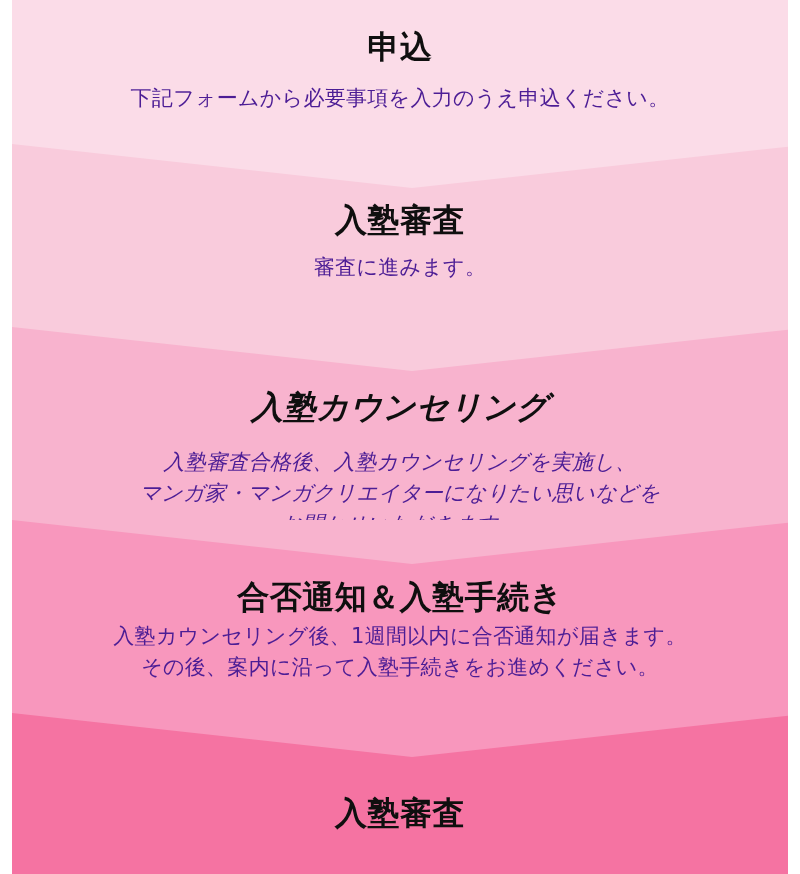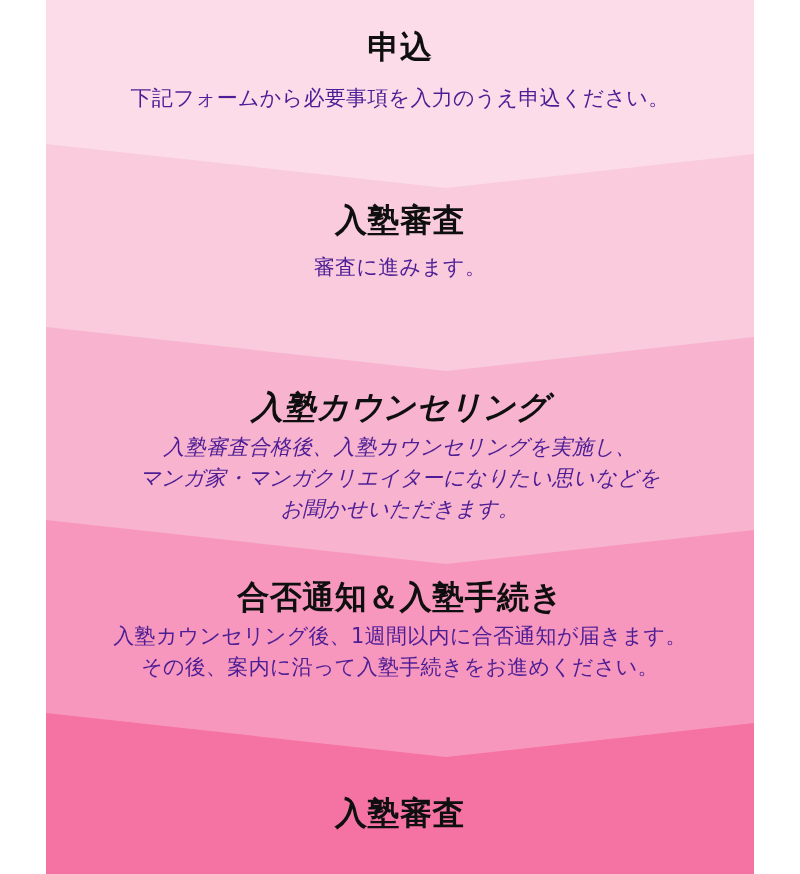--- a/index.html
+++ b/index.html
@@ -3,21 +3,21 @@
 <meta charset="utf-8">
 <style>
   html, body {
     margin: 0;
     padding: 0;
     background: #ffffff;
     font-family: "DejaVu Sans", "Liberation Sans", sans-serif;
   }
   .flow {
     position: relative;
-    width: 708px;
+    width: 776px;
     height: 874px;
     margin: 0 auto;
     overflow: hidden;
   }
   .step {
     position: relative;
     box-sizing: border-box;
     width: 100%;
     display: flex;
     flex-direction: column;
@@ -52,21 +52,21 @@
   .step-desc {
     margin: 14px 0 0 0;
     font-size: 21px;
     line-height: 31px;
     font-weight: 500;
     color: #4c1d95;
     letter-spacing: 0.3px;
   }
   .step-1 .step-desc { margin-top: 16px; }
   .step-2 .step-desc { margin-top: 12px; }
-  .step-3 .step-desc { margin-top: 5px; }
+  .step-3 .step-desc { margin-top: 20px; }
   .step-4 .step-desc { margin-top: 4px; }
   .step-desc .line { display: block; }
 </style>
 </head>
 <body>
 
 <div class="flow">
 
   <section class="step step-1" style="background-color: rgb(251, 220, 232);">
     <h2 class="step-title">申込</h2>

